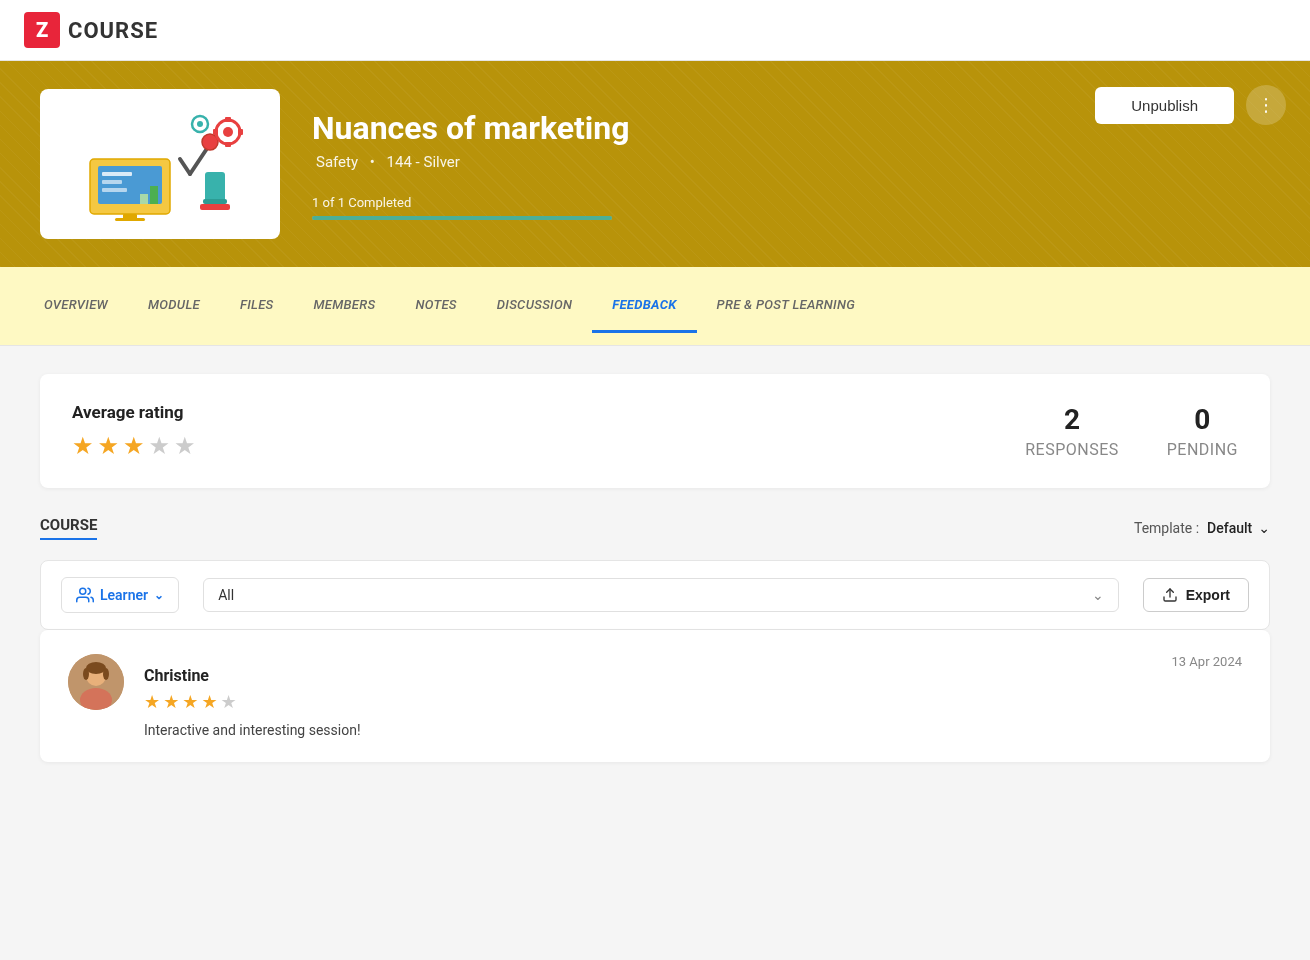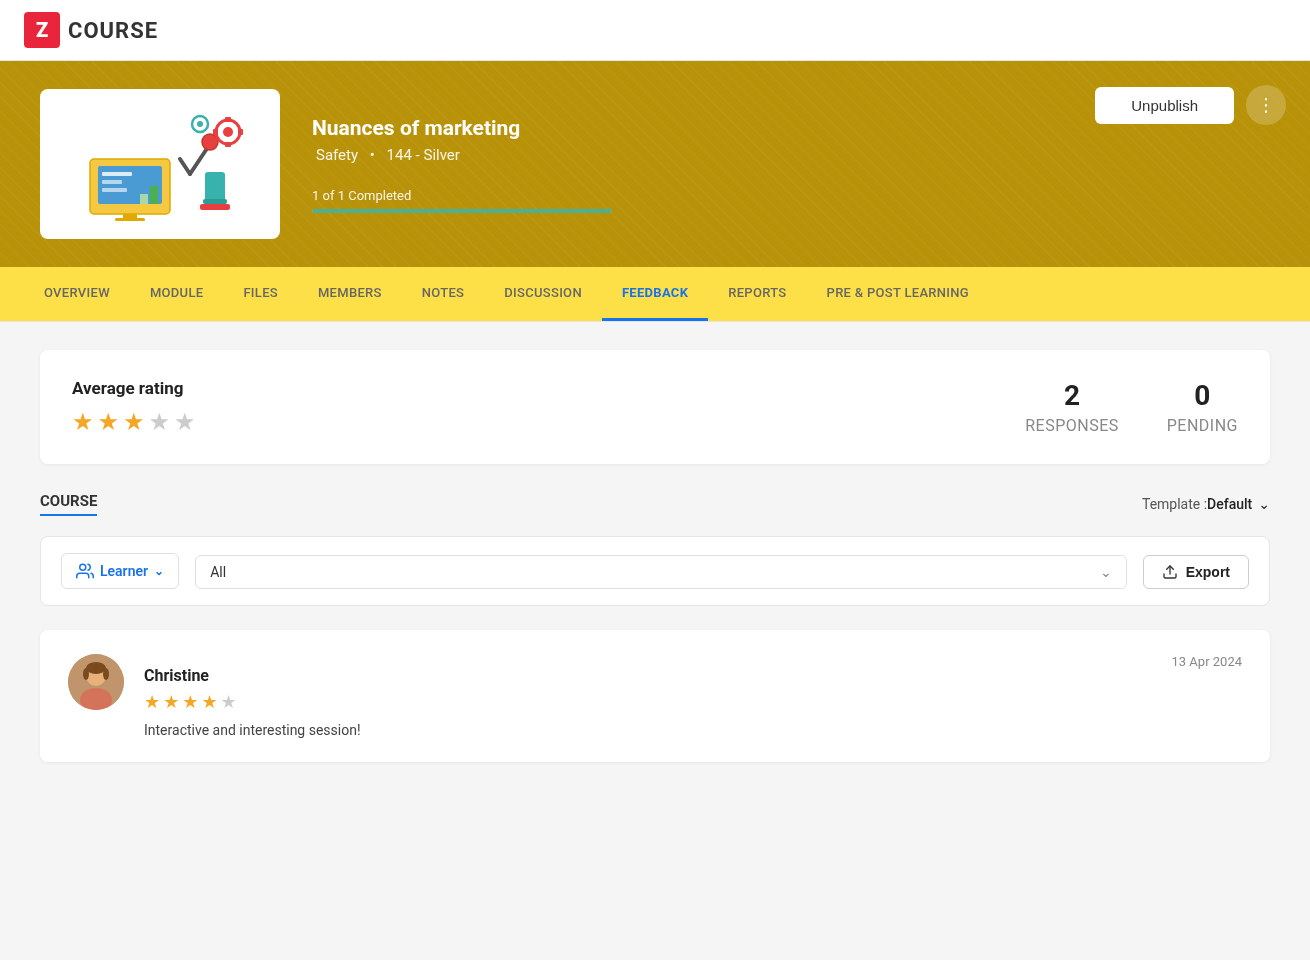--- a/index.html
+++ b/index.html
@@ -67,21 +67,21 @@
     .hero-thumbnail svg {
       width: 180px;
       height: 120px;
     }
     .hero-info {
       margin-left: 32px;
       color: #fff;
       flex: 1;
     }
     .hero-title {
-      font-size: 21px;
+      font-size: 32px;
       font-weight: 700;
       margin-bottom: 6px;
     }
     .hero-meta {
       font-size: 15px;
       opacity: 0.9;
       margin-bottom: 24px;
     }
     .hero-meta span {
       margin: 0 4px;
@@ -130,25 +130,26 @@
       display: flex;
       align-items: center;
       justify-content: center;
       cursor: pointer;
       color: #fff;
       font-size: 18px;
     }
 
     
     .tabs-bar {
-      background: #fde047;
+      background: #fef9c3;
       border-bottom: 1px solid #e5e5e5;
       display: flex;
-      padding: 0 24px;
+      padding: 12px 24px;
       gap: 0;
+      font-style: italic;
     }
     .tab-item {
       padding: 18px 20px;
       font-size: 13px;
       font-weight: 500;
       color: #666;
       cursor: pointer;
       border-bottom: 3px solid transparent;
       text-transform: uppercase;
       letter-spacing: 0.3px;
@@ -223,43 +224,43 @@
       font-size: 15px;
       font-weight: 700;
       text-transform: uppercase;
       color: #333;
       border-bottom: 2px solid #1a73e8;
       padding-bottom: 4px;
     }
     .template-area {
       display: flex;
       align-items: center;
+      gap: 8px;
       font-size: 14px;
       color: #555;
     }
     .template-dropdown {
       display: flex;
       align-items: center;
       gap: 6px;
       font-size: 14px;
       font-weight: 500;
       color: #222;
       cursor: pointer;
     }
 
     
     .filter-bar {
       background: #fff;
       border: 1px solid #e5e5e5;
       border-radius: 8px;
       padding: 16px 20px;
       display: flex;
-      align-items: flex-end;
-      gap: 16px;
-      margin-bottom: 24px;
+      align-items: center;
+      gap: 24px;
     }
     .learner-filter {
       display: flex;
       align-items: center;
       gap: 6px;
       border: 1px solid #e0e0e0;
       border-radius: 6px;
       padding: 8px 14px;
       cursor: pointer;
       font-size: 14px;
@@ -419,21 +420,20 @@
 </div>
 
 <div class="tabs-bar">
   <div class="tab-item">OVERVIEW</div>
   <div class="tab-item">MODULE</div>
   <div class="tab-item">FILES</div>
   <div class="tab-item">MEMBERS</div>
   <div class="tab-item">NOTES</div>
   <div class="tab-item">DISCUSSION</div>
   <div class="tab-item active">FEEDBACK</div>
-  <div class="tab-item">REPORTS</div>
   <div class="tab-item">PRE &amp; POST LEARNING</div>
 </div>
 
 <div class="main-content">
 
   <div class="rating-card">
     <div class="rating-left">
       <div class="rating-label">Average rating</div>
       <div class="stars">
         <span class="star filled">★</span>

